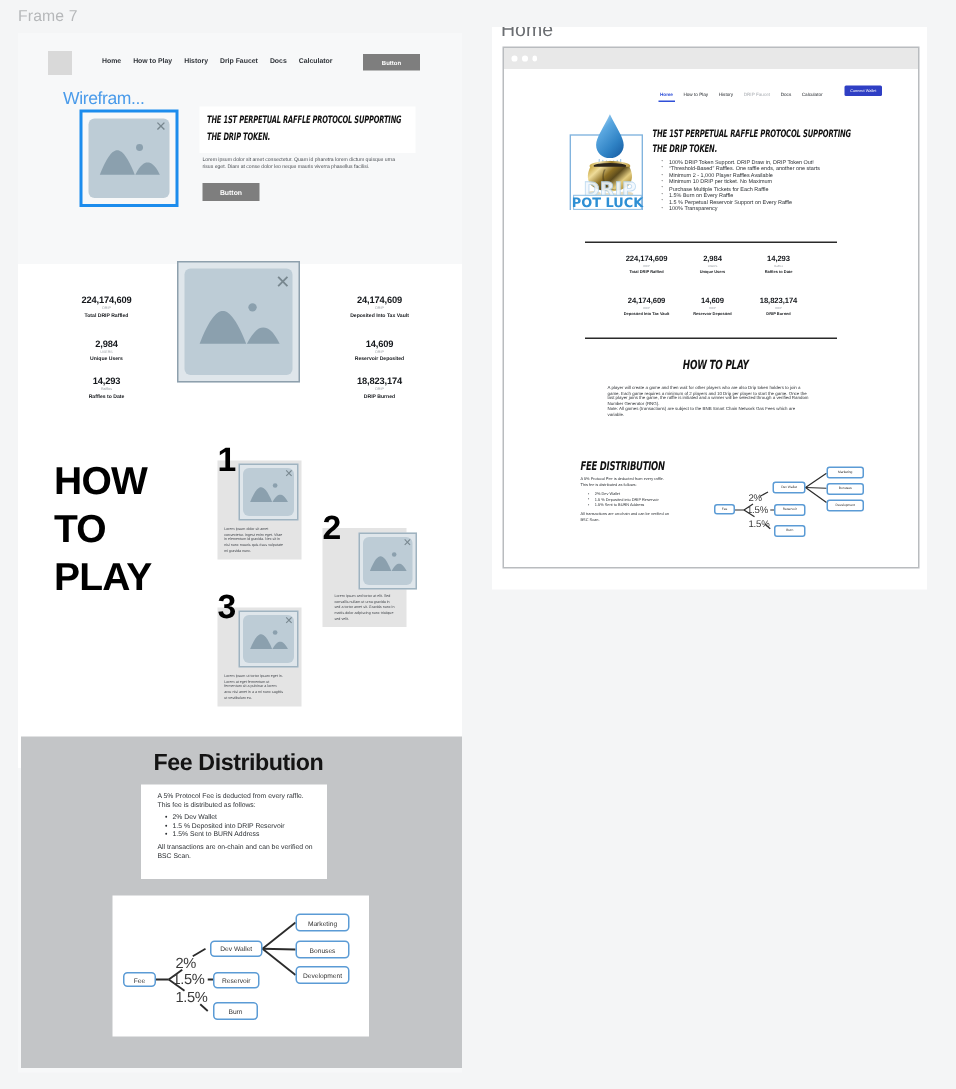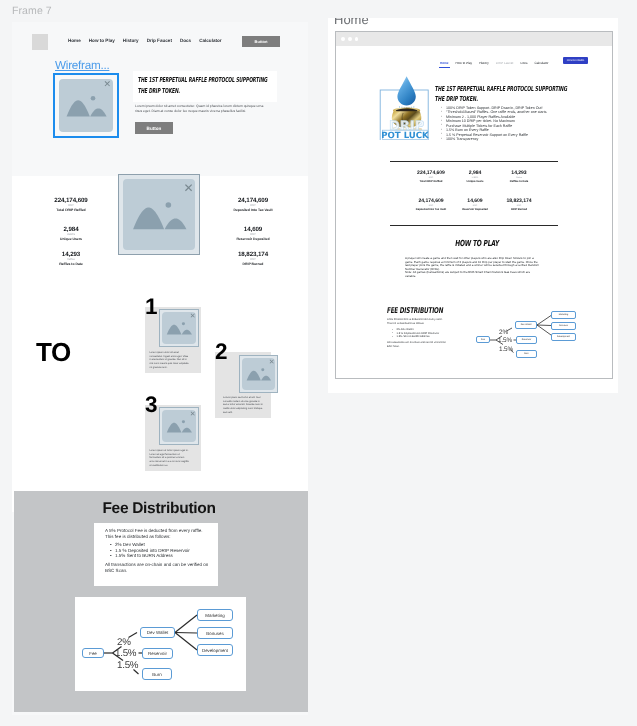--- a/index.html
+++ b/index.html
@@ -17,21 +17,21 @@
 
   
   .wf-nav{position:absolute;left:0;top:0px;width:296px;height:30px;}
   .wf-logo{position:absolute;left:20px;top:12px;width:16px;height:16px;background:#d9d9d9;}
   .wf-navlinks{position:absolute;left:56px;top:16px;font-size:4.6px;font-weight:bold;color:#30343a;letter-spacing:0;}
   .wf-navlinks span{margin-right:8px;}
   .wf-navbtn{position:absolute;left:230px;top:14px;width:38px;height:11px;background:#7e7e7e;
              color:#fff;font-size:4px;font-weight:bold;display:flex;align-items:center;justify-content:center;}
 
   
-  .sel-label{position:absolute;left:43px;top:37px;font-size:11.7px;color:#4a9bea;letter-spacing:-.25px;text-decoration:underline;}
+  .sel-label{position:absolute;left:30px;top:37px;font-size:11.7px;color:#4a9bea;letter-spacing:-.25px;}
   .sel-box{position:absolute;left:41px;top:51px;width:66px;height:65px;border:2px solid #1c8ced;box-sizing:border-box;background:#f7f8f9;}
   .imgph{position:relative;background:#bdccd6;border-radius:4px;overflow:hidden;}
   .imgph .x{position:absolute;color:#78878f;line-height:1;font-family:"DejaVu Sans",sans-serif;font-weight:bold;}
   .imgph svg{position:absolute;left:0;top:0;}
 
   .hero-head{position:absolute;left:121px;top:49px;width:144px;padding:4px 5px 5px 5px;background:#fff;box-sizing:border-box;}
   .hero-head .l{font-family:"DejaVu Sans Condensed","DejaVu Sans",sans-serif;font-weight:bold;font-style:oblique;
                 font-size:6.8px;color:#111;letter-spacing:-.15px;line-height:11px;white-space:nowrap;
                 transform:scaleX(0.73);transform-origin:left center;}
   .hero-p{position:absolute;left:123px;top:82px;width:133px;font-size:3.4px;color:#4c5055;line-height:5.4px;}
@@ -187,21 +187,21 @@
         <div class="l">Reservoir Deposited</div>
       </div>
       <div class="stat" style="left:207px;top:75px;width:68px;">
         <div class="v">18,823,174</div>
         <div class="u">DRIP</div>
         <div class="l">DRIP Burned</div>
       </div>
     </div>
 
     <div class="htp">
-      <h2><br><span>TO</span><br></h2>
+      <h2><span>HOW</span><br><span>TO</span><br><span>PLAY</span></h2>
       <div class="card" style="left:133px;top:-5px;width:56px;height:66px;">
         <div class="num" style="left:0px;top:-11px;">1</div>
         <div class="ph" style="left:14px;top:2px;width:40px;height:38px;">
           <div class="imgph" style="width:100%;height:100%;">
             <svg width="100%" height="100%" viewBox="0 0 100 100" preserveAspectRatio="none">
               <circle cx="63" cy="36.5" r="4.6" fill="#8ba0ae"></circle>
               <path d="M14 70.7 C23 47 30 40 35.5 40 C41 40 48 47 57.1 70.7 Z" fill="#8ba0ae"></path>
               <path d="M57.8 70.7 C64 58.5 68.5 55.5 73 55.5 C77.5 55.5 82 58.5 88.1 70.7 Z" fill="#8ba0ae"></path>
             </svg>
             <span class="x" style="right:0.5px;top:0.5px;font-size:7px;">✕</span>

